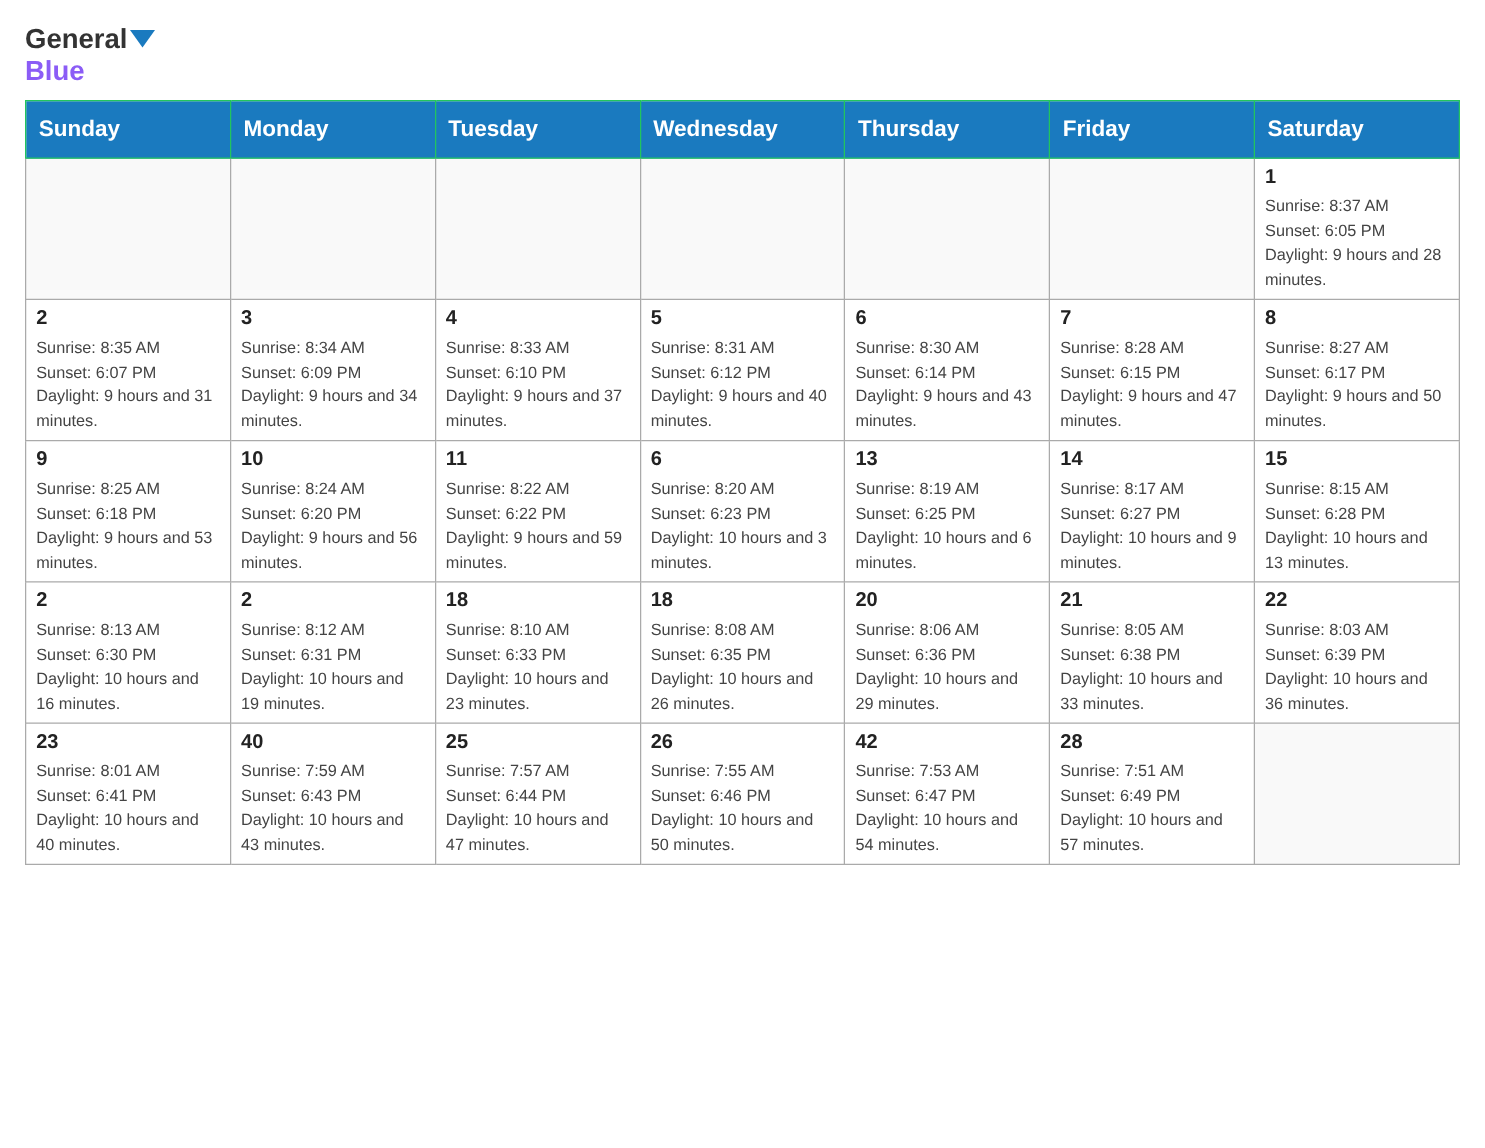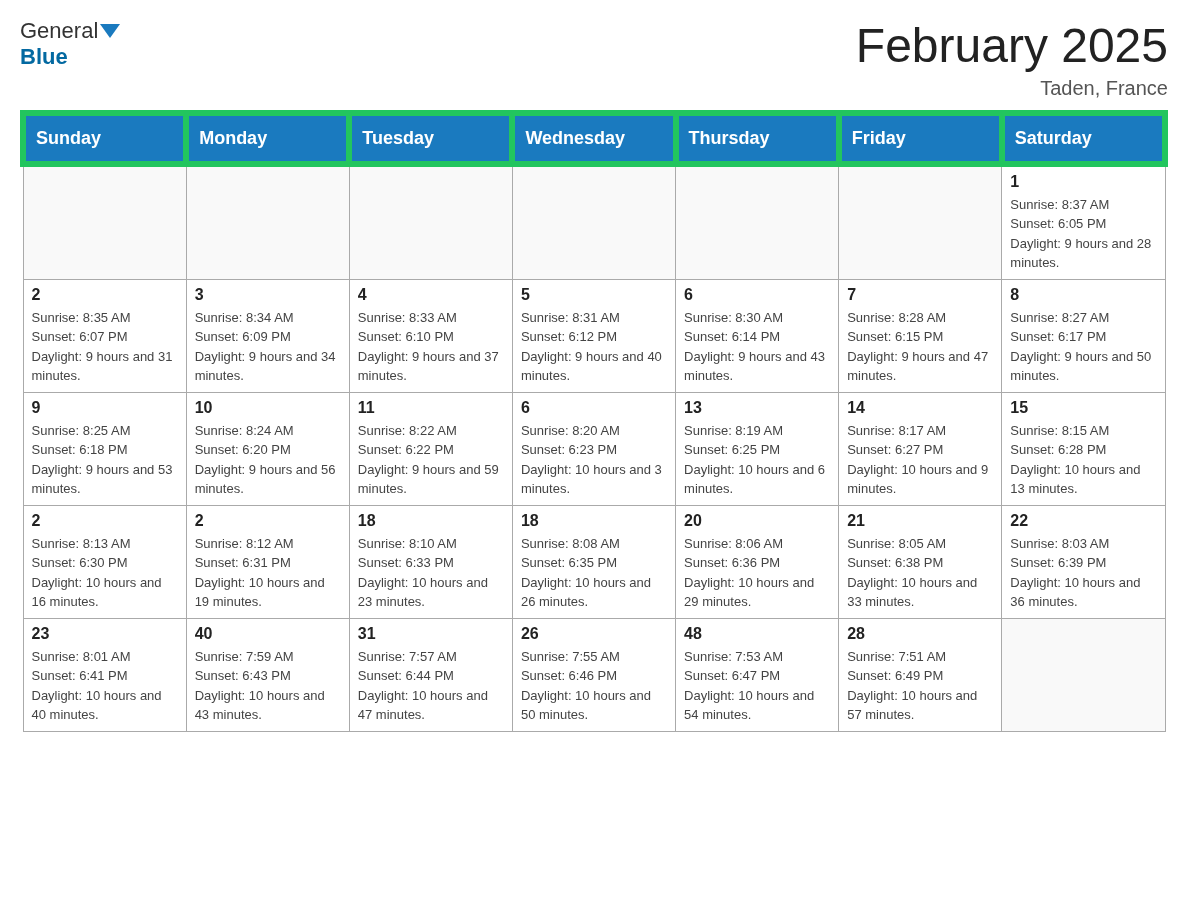--- a/index.html
+++ b/index.html
@@ -17,40 +17,40 @@
       align-items: flex-start;
       margin-bottom: 10px;
     }
     .logo {
       display: flex;
       flex-direction: column;
       align-items: flex-start;
     }
     .logo-text {
       font-size: 22px;
-      font-weight: normal;
+      font-weight: bold;
       color: #333;
       line-height: 1;
     }
     .logo-triangle {
       width: 0;
       height: 0;
       border-left: 10px solid transparent;
       border-right: 10px solid transparent;
       border-top: 14px solid #1a7abf;
       display: inline-block;
       margin-left: 2px;
       vertical-align: middle;
     }
     .logo-top-line {
       display: flex;
       align-items: center;
     }
     .logo-blue {
-      color: #0369a1;
+      color: #8b5cf6;
       font-size: 22px;
       font-weight: bold;
       margin-top: 2px;
     }
     .title-area {
       text-align: right;
     }
     .page-title {
       font-size: 48px;
       font-weight: normal;
@@ -67,21 +67,21 @@
       border-collapse: collapse;
       margin-top: 10px;
     }
     .calendar th {
       background-color: #1a7abf;
       color: #fff;
       font-size: 18px;
       font-weight: bold;
       padding: 12px 10px;
       text-align: left;
-      border: 6px solid #22c55e;
+      border: 1px solid #22c55e;
     }
     .calendar td {
       border: 1px solid #aaa;
       vertical-align: top;
       padding: 6px 8px;
       width: 14.28%;
       min-height: 100px;
       font-size: 12.5px;
       color: #333;
     }
@@ -107,24 +107,20 @@
 </head>
 <body>
 
 <div class="header">
   <div class="logo">
     <div class="logo-top-line">
       <span class="logo-text">General</span>
       <span class="logo-triangle"></span>
     </div>
     <span class="logo-blue">Blue</span>
-  </div>
-  <div class="title-area">
-    <div class="page-title">February 2025</div>
-    <div class="subtitle">Taden, France</div>
   </div>
 </div>
 
 <table class="calendar">
   <thead>
     <tr>
     <th>Sunday</th>
         <th>Monday</th>
         <th>Tuesday</th>
         <th>Wednesday</th>
@@ -239,29 +235,29 @@
       <tr class="week-row">
         <td>
           <span class="day-number">23</span>
           <div class="day-info">Sunrise: 8:01 AM<br>Sunset: 6:41 PM<br>Daylight: 10 hours and 40 minutes.</div>
         </td>
         <td>
           <span class="day-number">40</span>
           <div class="day-info">Sunrise: 7:59 AM<br>Sunset: 6:43 PM<br>Daylight: 10 hours and 43 minutes.</div>
         </td>
         <td>
-          <span class="day-number">31</span>
+          <span class="day-number">25</span>
           <div class="day-info">Sunrise: 7:57 AM<br>Sunset: 6:44 PM<br>Daylight: 10 hours and 47 minutes.</div>
         </td>
         <td>
           <span class="day-number">26</span>
           <div class="day-info">Sunrise: 7:55 AM<br>Sunset: 6:46 PM<br>Daylight: 10 hours and 50 minutes.</div>
         </td>
         <td>
-          <span class="day-number">48</span>
+          <span class="day-number">42</span>
           <div class="day-info">Sunrise: 7:53 AM<br>Sunset: 6:47 PM<br>Daylight: 10 hours and 54 minutes.</div>
         </td>
         <td>
           <span class="day-number">28</span>
           <div class="day-info">Sunrise: 7:51 AM<br>Sunset: 6:49 PM<br>Daylight: 10 hours and 57 minutes.</div>
         </td>
         <td class="empty-cell"></td>
       </tr>
     </tbody>
 </table>

